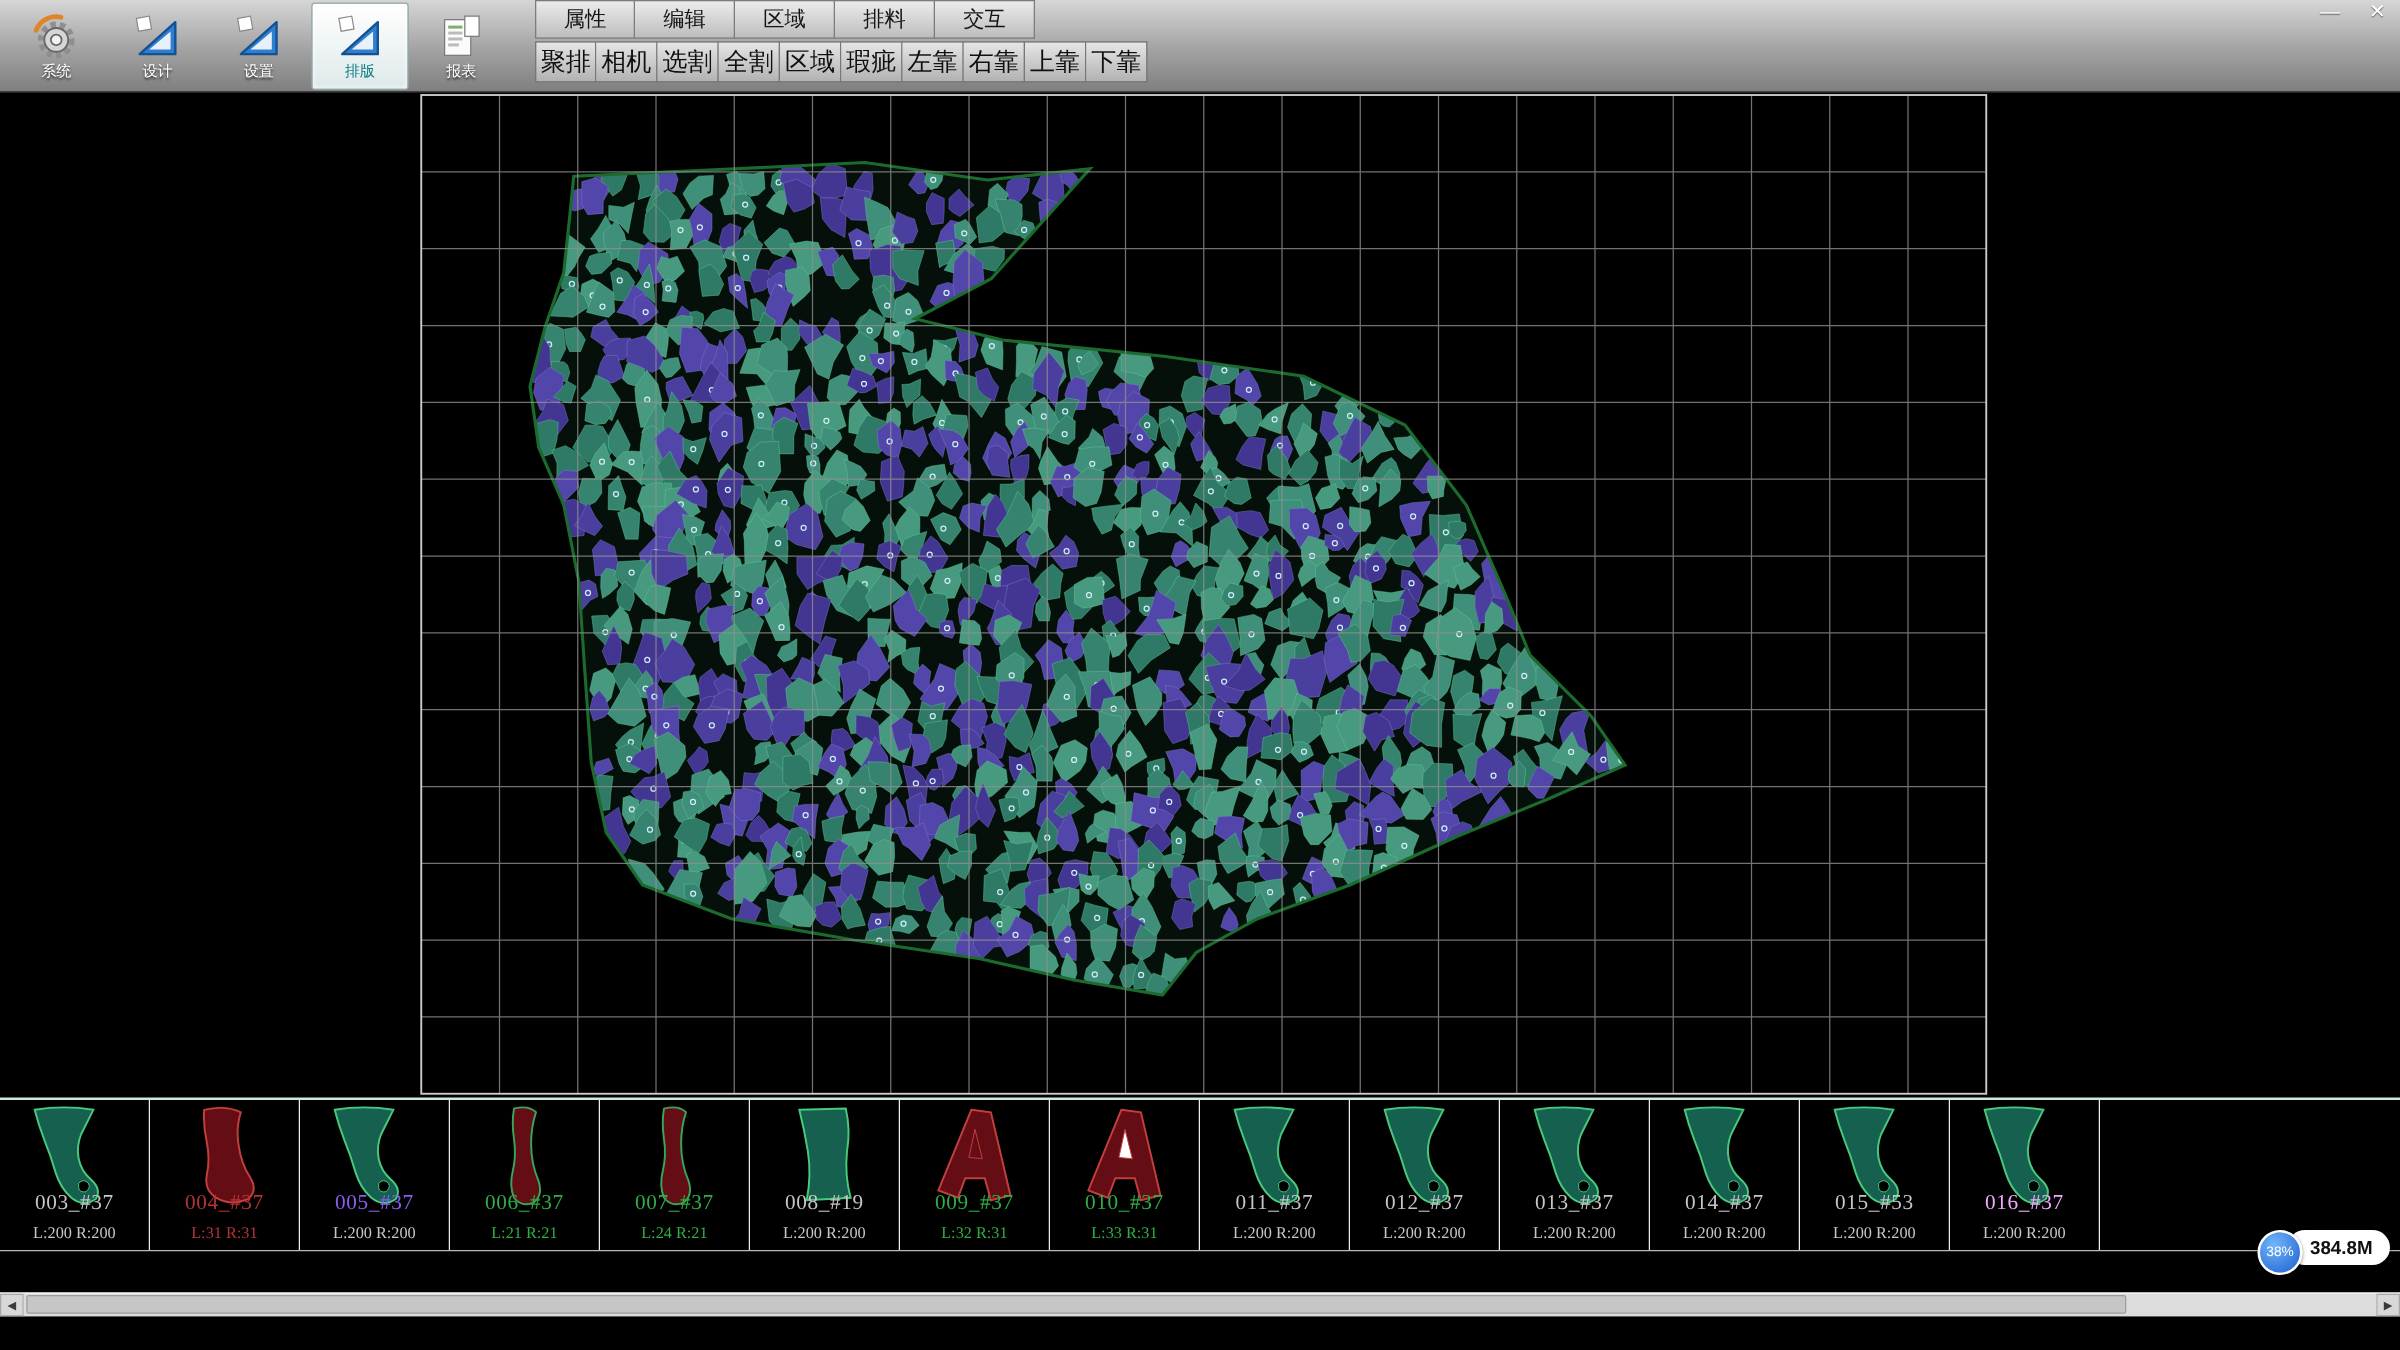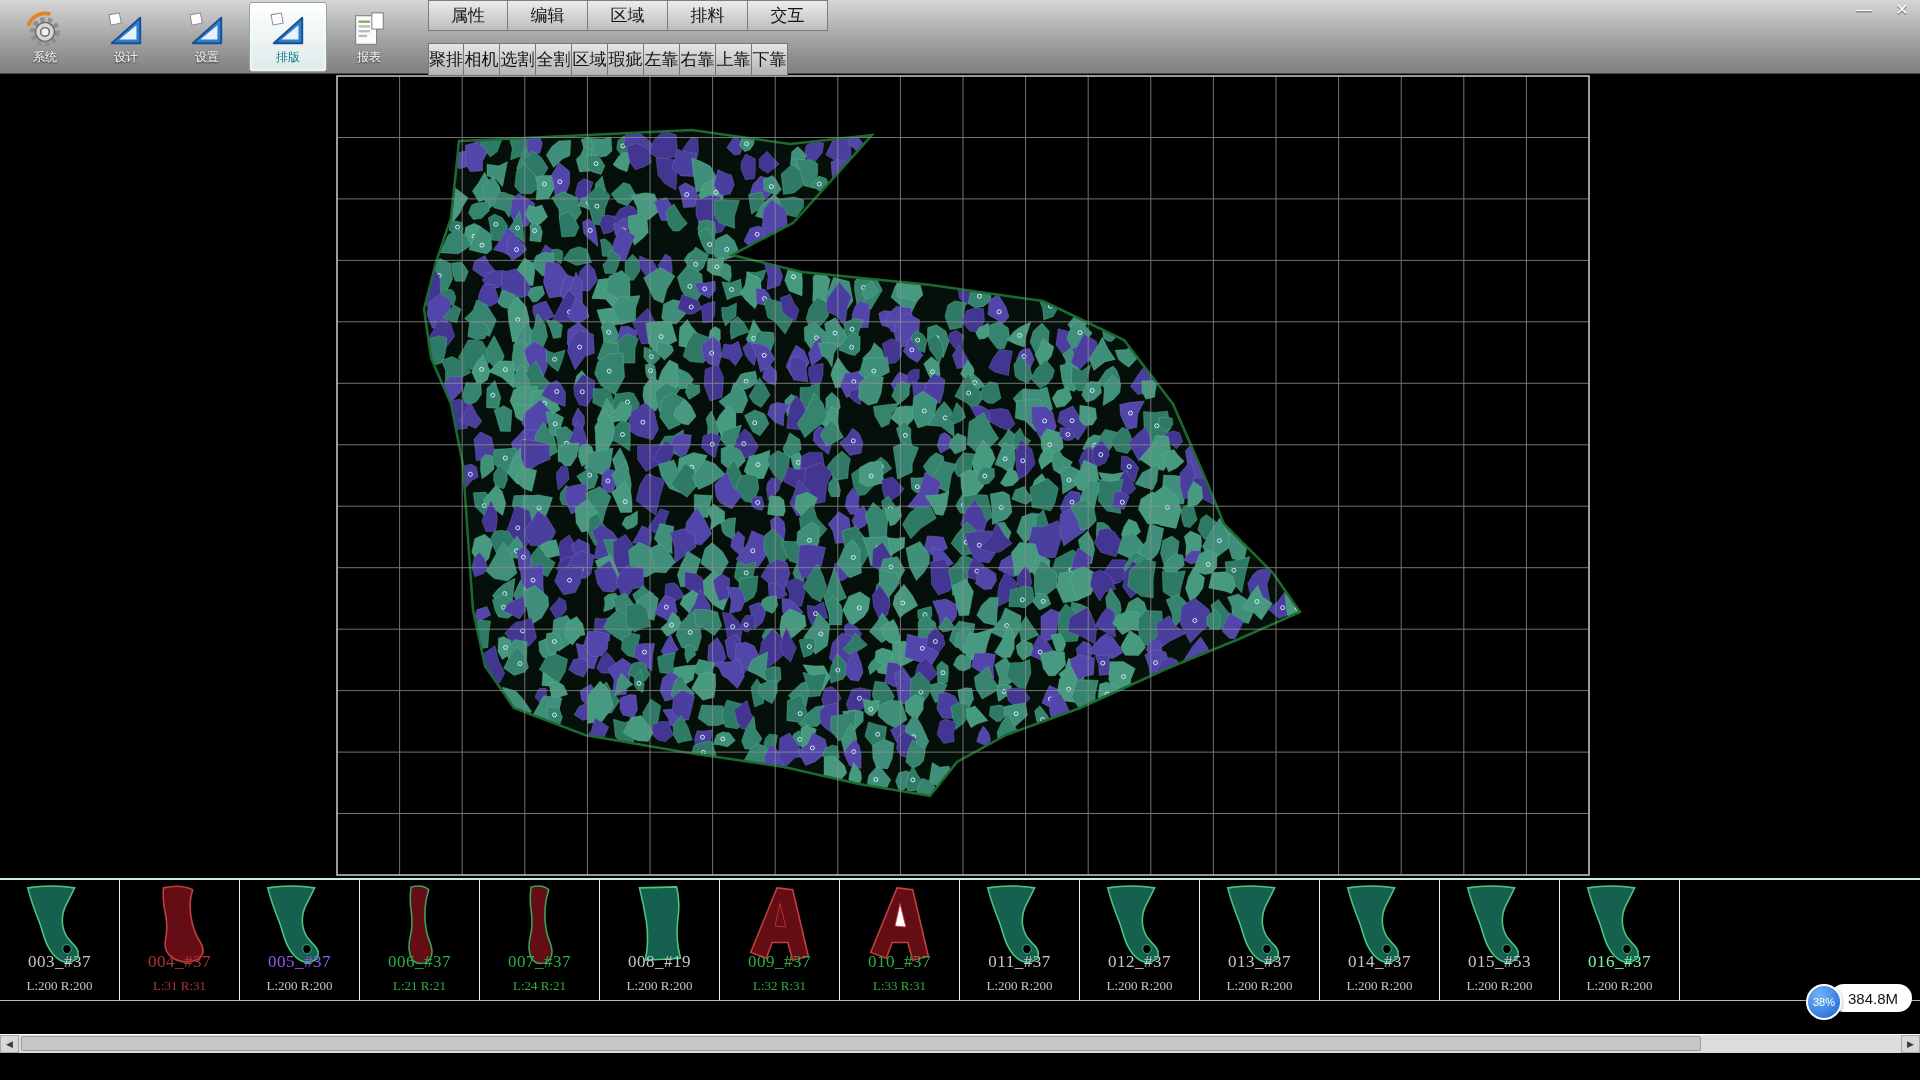--- a/index.html
+++ b/index.html
@@ -19,22 +19,22 @@
   .big-icon{width:38px;height:38px}
   .big-label{font-size:12px;color:#fff;text-shadow:0 1px 2px rgba(0,0,0,.75);line-height:1}
   .big-btn.active .big-label{color:#0a7c86;text-shadow:none}
 
   .menus{position:absolute;left:428px;top:0;display:flex;flex-direction:column}
   .menu-row{display:flex}
   .tab-btn{width:80px;height:31px;display:flex;align-items:center;justify-content:center;
     font-size:17px;color:#141414;background:linear-gradient(#ececec,#bdbdbd);
     border:1px solid #7c7c7c;border-left:none;cursor:pointer}
   .tab-btn:first-child{border-left:1px solid #7c7c7c}
-  .tool-btn{width:36px;height:33px;margin-top:12px;display:flex;align-items:center;justify-content:center;
-    font-size:17px;color:#101010;background:linear-gradient(#e6e6e6,#b2b2b2);
+  .tool-btn{width:49px;height:33px;margin-top:2px;display:flex;align-items:center;justify-content:center;
+    font-size:20px;color:#101010;background:linear-gradient(#e6e6e6,#b2b2b2);
     border:1px solid #777;border-left:none;cursor:pointer}
   .tool-btn:first-child{border-left:1px solid #777}
 
   .win-controls{position:absolute;right:6px;top:2px;display:flex;gap:14px;align-items:center}
   .win-btn{color:#fff;font-size:16px;line-height:1;width:24px;height:18px;text-align:center;
     cursor:pointer;text-shadow:0 1px 1px rgba(0,0,0,.6)}
 
   
   .canvas-wrap{position:absolute;top:74px;left:0;width:1920px;height:810px;background:#000}
   #canvasSvg{position:absolute;top:0;left:0}
@@ -50,21 +50,21 @@
   .thumb-lr{position:absolute;bottom:6px;left:0;width:100%;text-align:center;
     font-family:"Liberation Serif",serif;font-size:13px}
 
   
   .mem-badge{position:absolute;left:1806px;top:984px;display:flex;z-index:9}
   .mem-circle{width:36px;height:36px;border-radius:50%;
     background:radial-gradient(circle at 35% 30%,#70b6f8,#1d5fd2);
     color:#fff;font-size:11px;display:flex;align-items:center;justify-content:center;
     border:2px solid #fff;z-index:2;box-shadow:0 1px 3px rgba(0,0,0,.5)}
   .mem-pill{height:28px;background:#fff;border-radius:14px;display:flex;align-items:center;
-    padding:0 14px 0 18px;margin-left:-12px;font-size:15px;font-weight:normal;color:#111;
+    padding:0 14px 0 18px;margin-left:-12px;font-size:15px;font-weight:bold;color:#111;
     box-shadow:0 1px 3px rgba(0,0,0,.4);z-index:1}
 
   
   .hscroll{position:absolute;top:1034px;left:0;width:1920px;height:19px;background:#e4e4e4;
     display:flex;border-top:1px solid #fff;z-index:8}
   .scroll-arrow{width:19px;height:100%;background:#d8d8d8;color:#3a3a3a;font-size:9px;
     display:flex;align-items:center;justify-content:center;border:1px solid #a8a8a8;cursor:pointer}
   .scroll-track{flex:1;position:relative;background:#dcdcdc}
   .scroll-thumb{position:absolute;left:2px;top:1px;height:15px;width:1680px;background:#c6c6c6;
     border:1px solid #9c9c9c;border-radius:2px;cursor:grab}
@@ -1286,21 +1286,21 @@
           <path d="M48 66 Q52 62 56 66 Q58 70 54 73 Q49 74 48 70 Z" fill="#000000" stroke="#49c97c" stroke-width="0.8"></path>
         </svg>
         <div class="thumb-label" style="color:#c6c6c6">015_#53</div>
         <div class="thumb-lr" style="color:#c6c6c6">L:200 R:200</div>
       </div>
       <div class="thumb">
         <svg class="thumb-svg" viewBox="0 0 90 88">
           <path d="M12 6 Q36 2 60 6 Q55 16 50 26 Q46 36 48 46 Q50 56 58 63 Q67 71 62 79 Q52 86 42 78 Q33 70 29 57 Q25 43 20 31 Q15 18 12 6 Z" fill="#15604f" stroke="#49c97c" stroke-width="1.6"></path>
           <path d="M48 66 Q52 62 56 66 Q58 70 54 73 Q49 74 48 70 Z" fill="#000000" stroke="#49c97c" stroke-width="0.8"></path>
         </svg>
-        <div class="thumb-label" style="color:#86efac">016_#37</div>
+        <div class="thumb-label" style="color:#f0abfc">016_#37</div>
         <div class="thumb-lr" style="color:#c6c6c6">L:200 R:200</div>
       </div>
     </div>
 
   <div class="mem-badge">
     <div class="mem-circle">38%</div>
     <div class="mem-pill">384.8M</div>
   </div>
 
   <div class="hscroll">

